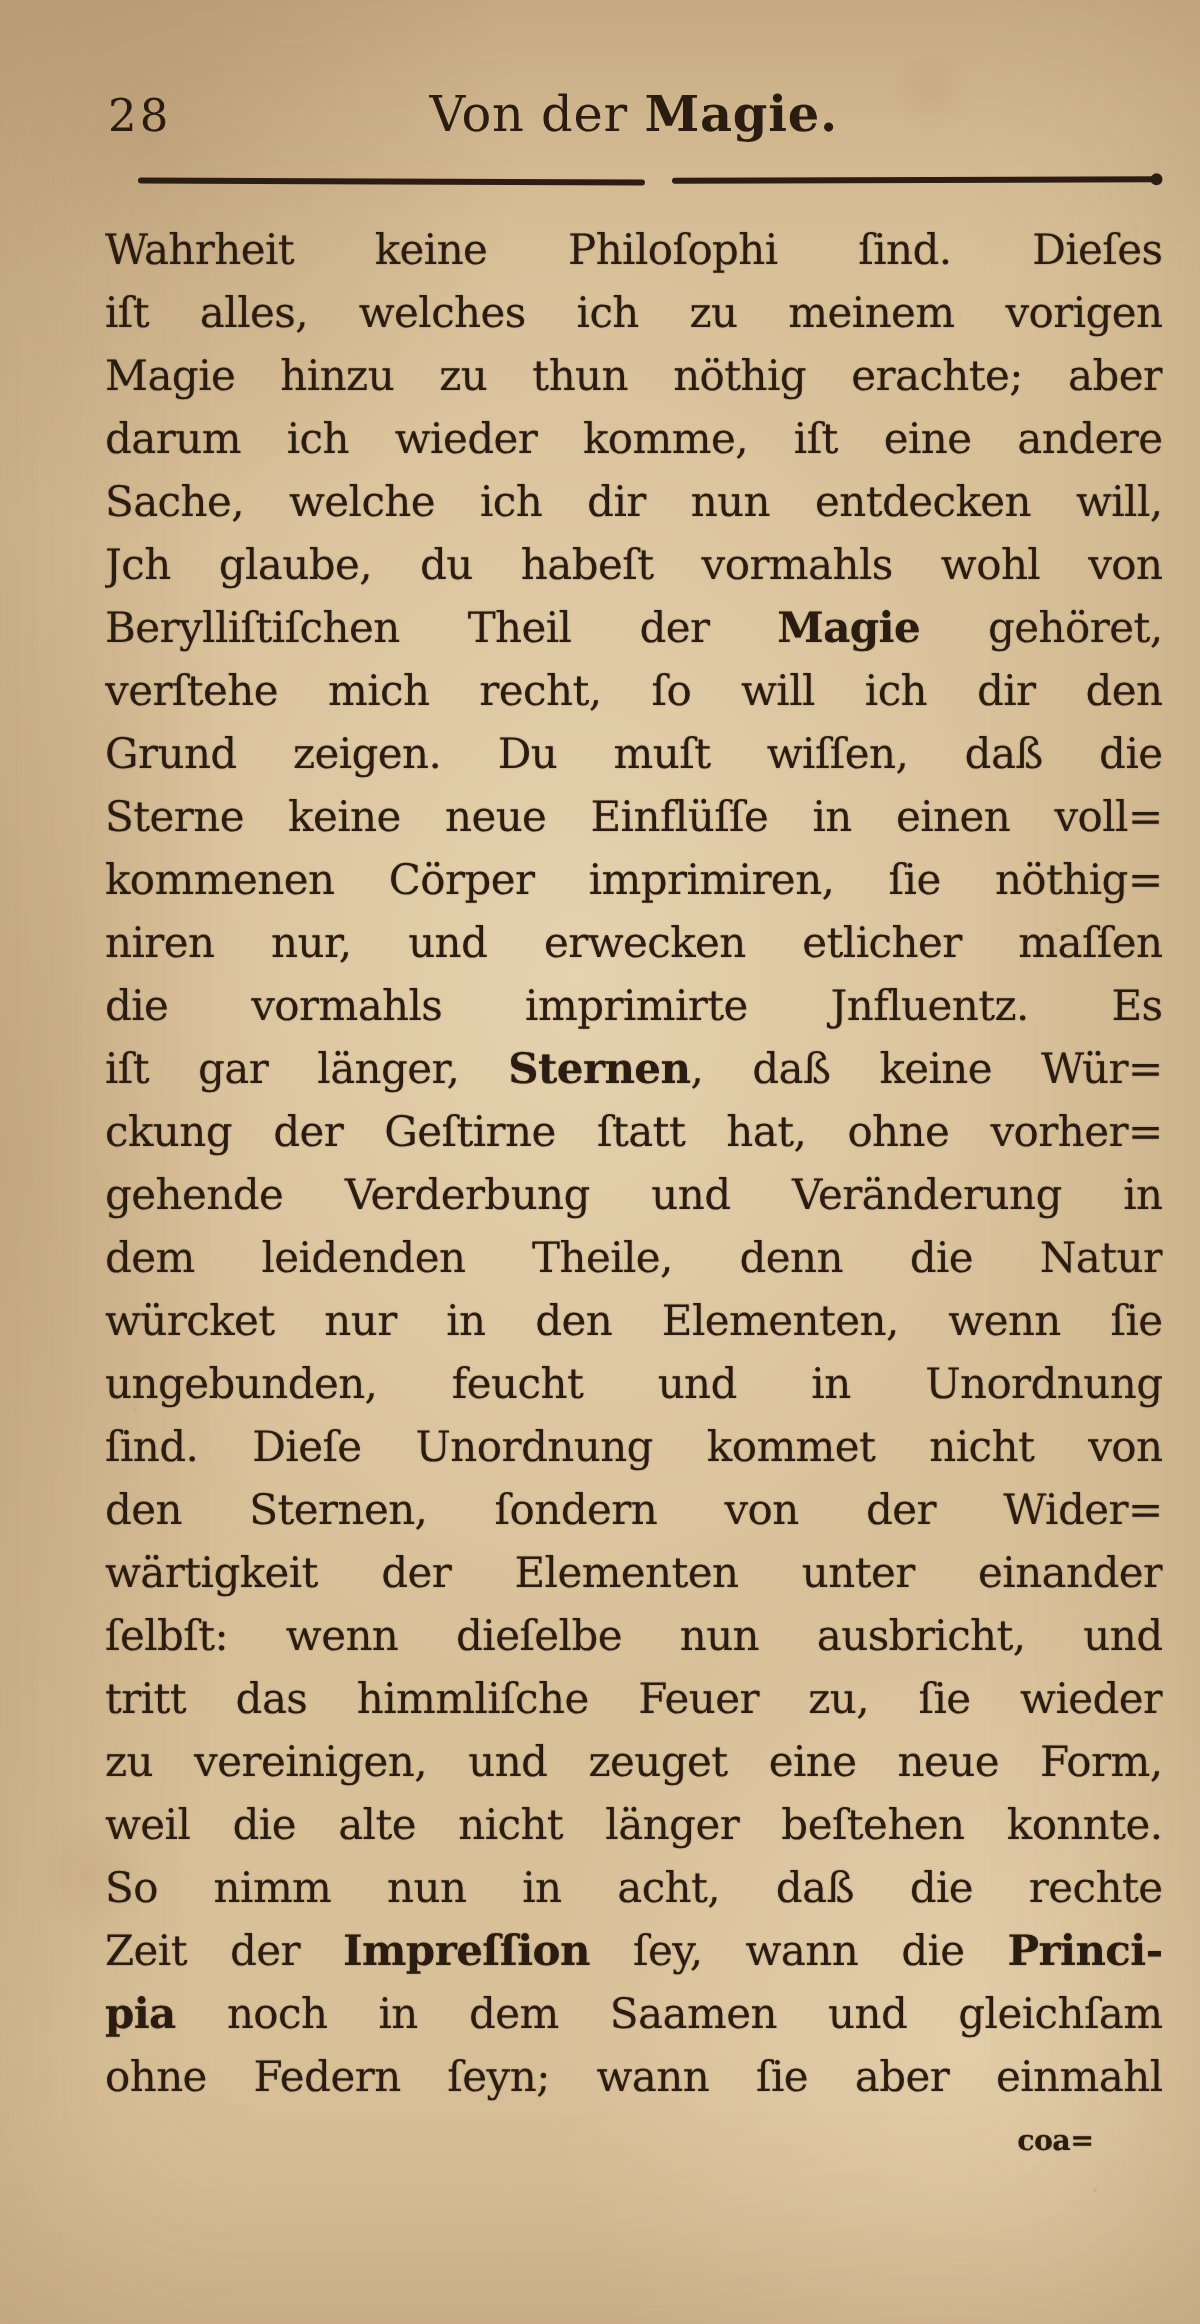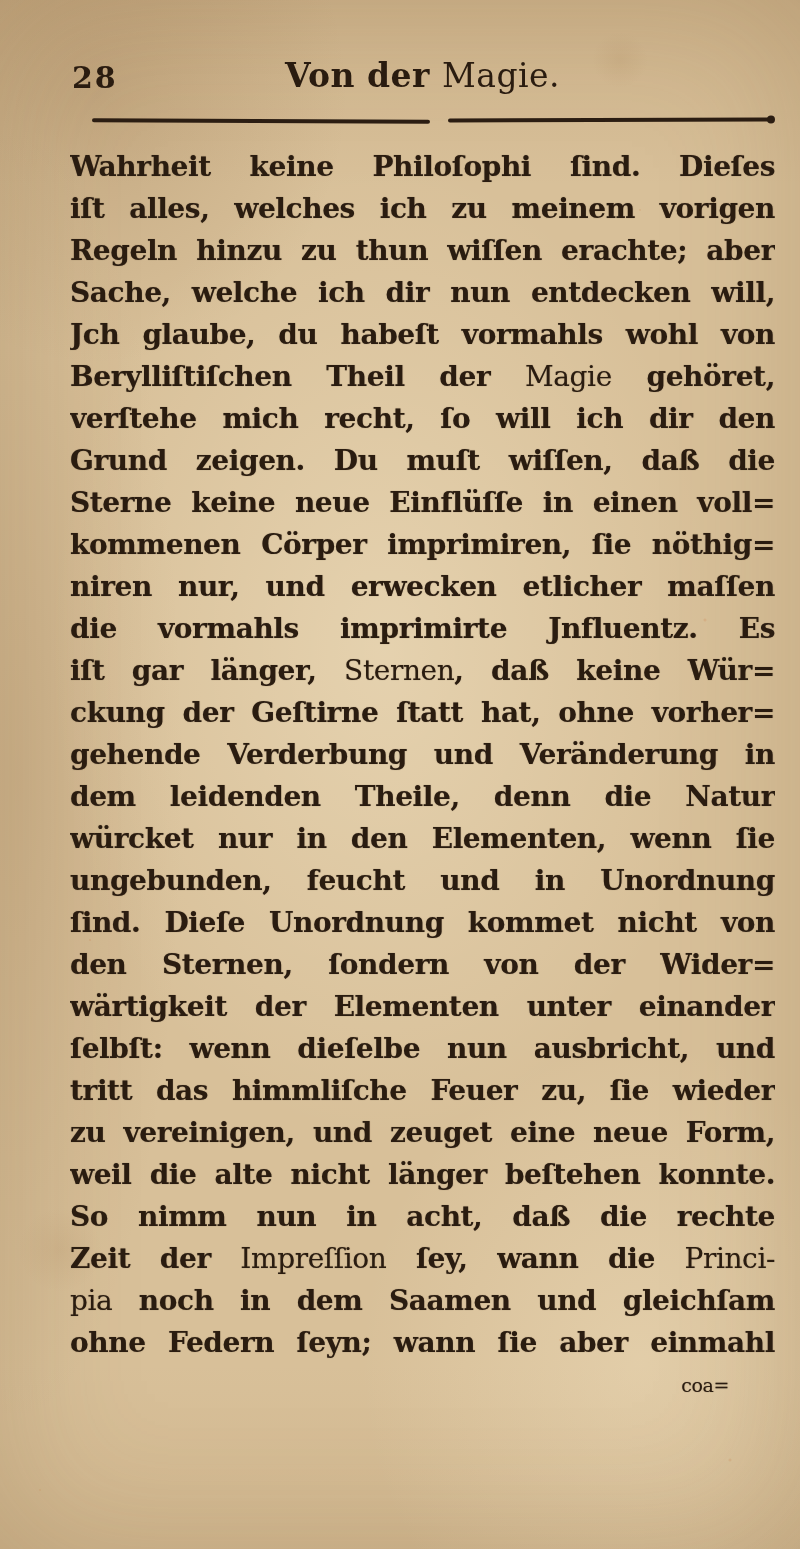--- a/index.html
+++ b/index.html
@@ -27,21 +27,21 @@
       radial-gradient(circle 2px at 90px 940px,   rgba(200,110,55,0.30), transparent 70%),
       radial-gradient(circle 3px at 260px 1180px, rgba(205,120,60,0.26), transparent 70%),
       radial-gradient(circle 2px at 560px 1340px, rgba(205,120,60,0.30), transparent 70%),
       radial-gradient(circle 3px at 730px 1460px, rgba(200,115,60,0.28), transparent 70%),
       radial-gradient(circle 2px at 40px 1490px,  rgba(200,115,60,0.26), transparent 70%),
       radial-gradient(circle 40px at 620px 60px,  rgba(150,105,60,0.10), transparent 70%),
       radial-gradient(circle 60px at 60px 1250px, rgba(150,105,60,0.10), transparent 70%);
   }
   .pagenum {
     position:absolute; left:72px; top:60px;
-    font-size:30px; font-weight:700; letter-spacing:2px;
+    font-size:30px; font-weight:400; letter-spacing:2px;
   }
   .title {
     position:absolute; left:70px; width:705px; top:56px;
     text-align:center; font-size:33px; font-weight:700;
     letter-spacing:0.5px;
   }
   .rule { position:absolute; background:#2b1d12; border-radius:2px; }
   .rule-l { left:92px;  top:119px; width:338px; height:4px; transform:rotate(0.25deg); }
   .rule-r { left:448px; top:118px; width:325px; height:4px; transform:rotate(-0.15deg); }
   .rule-r::after {
@@ -51,22 +51,22 @@
   .body-text {
     position:absolute; left:70px; top:146px; width:705px;
     font-size:28px; letter-spacing:-0.4px;
   }
   .line {
     height:42px; line-height:42px; overflow:hidden;
     text-align:justify;
     text-shadow:0 0 1px rgba(42,27,16,0.45);
   }
   .line::after { content:""; display:inline-block; width:100%; height:0; }
-  .f { font-weight:700; }
-  .a { font-weight:400;margin-top:24px; }
+  .f { font-weight:400; }
+  .a { font-weight:700;margin-top:24px; }
   .catchword {
     height:42px; line-height:42px;
     text-align:right; padding-right:46px;
     font-size:19px; text-shadow:0 0 1px rgba(42,27,16,0.45);
   }
 </style>
 </head>
 <body>
 
 <div class="speckles"></div>
@@ -75,21 +75,22 @@
 
 <div class="title"><span class="f">Von der </span><span class="a">Magie.</span></div>
 
 <div class="rule rule-l"></div>
 <div class="rule rule-r"></div>
 
 <div class="body-text">
 
 <div class="line"><span class="f">Wahrheit keine Philoſophi ſind. Dieſes</span></div>
     <div class="line"><span class="f">iſt alles, welches ich zu meinem vorigen</span></div>
-    <div class="line"><span class="f">Regeln hinzu zu thun wiſſen erachte; aber</span></div>
+    <div class="line"><span class="f">Magie hinzu zu thun nöthig erachte; aber</span></div>
+    <div class="line"><span class="f">darum ich wieder komme, iſt eine andere</span></div>
     <div class="line"><span class="f">Sache, welche ich dir nun entdecken will,</span></div>
     <div class="line"><span class="f">Jch glaube, du habeſt vormahls wohl von</span></div>
     <div class="line"><span class="f">Berylliſtiſchen Theil der </span><span class="a">Magie</span><span class="f"> gehöret,</span></div>
     <div class="line"><span class="f">verſtehe mich recht, ſo will ich dir den</span></div>
     <div class="line"><span class="f">Grund zeigen. Du muſt wiſſen, daß die</span></div>
     <div class="line"><span class="f">Sterne keine neue Einflüſſe in einen voll=</span></div>
     <div class="line"><span class="f">kommenen Cörper imprimiren, ſie nöthig=</span></div>
     <div class="line"><span class="f">niren nur, und erwecken etlicher maſſen</span></div>
     <div class="line"><span class="f">die vormahls imprimirte Jnfluentz. Es</span></div>
     <div class="line"><span class="f">iſt gar länger, </span><span class="a">Sternen</span><span class="f">, daß keine Wür=</span></div>

